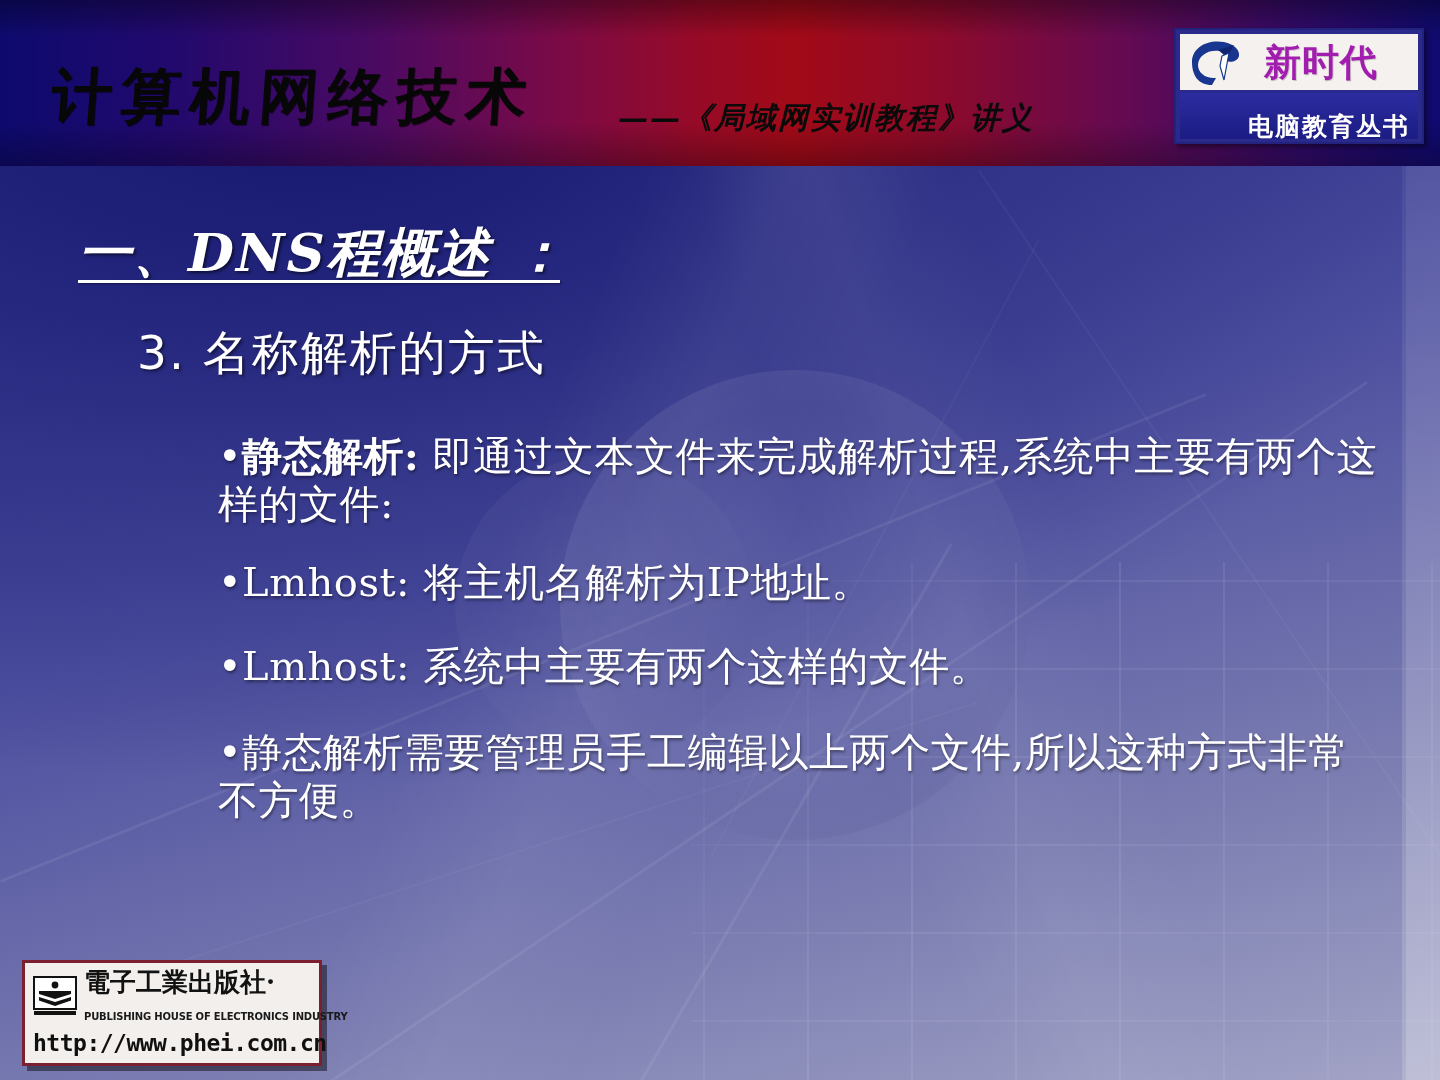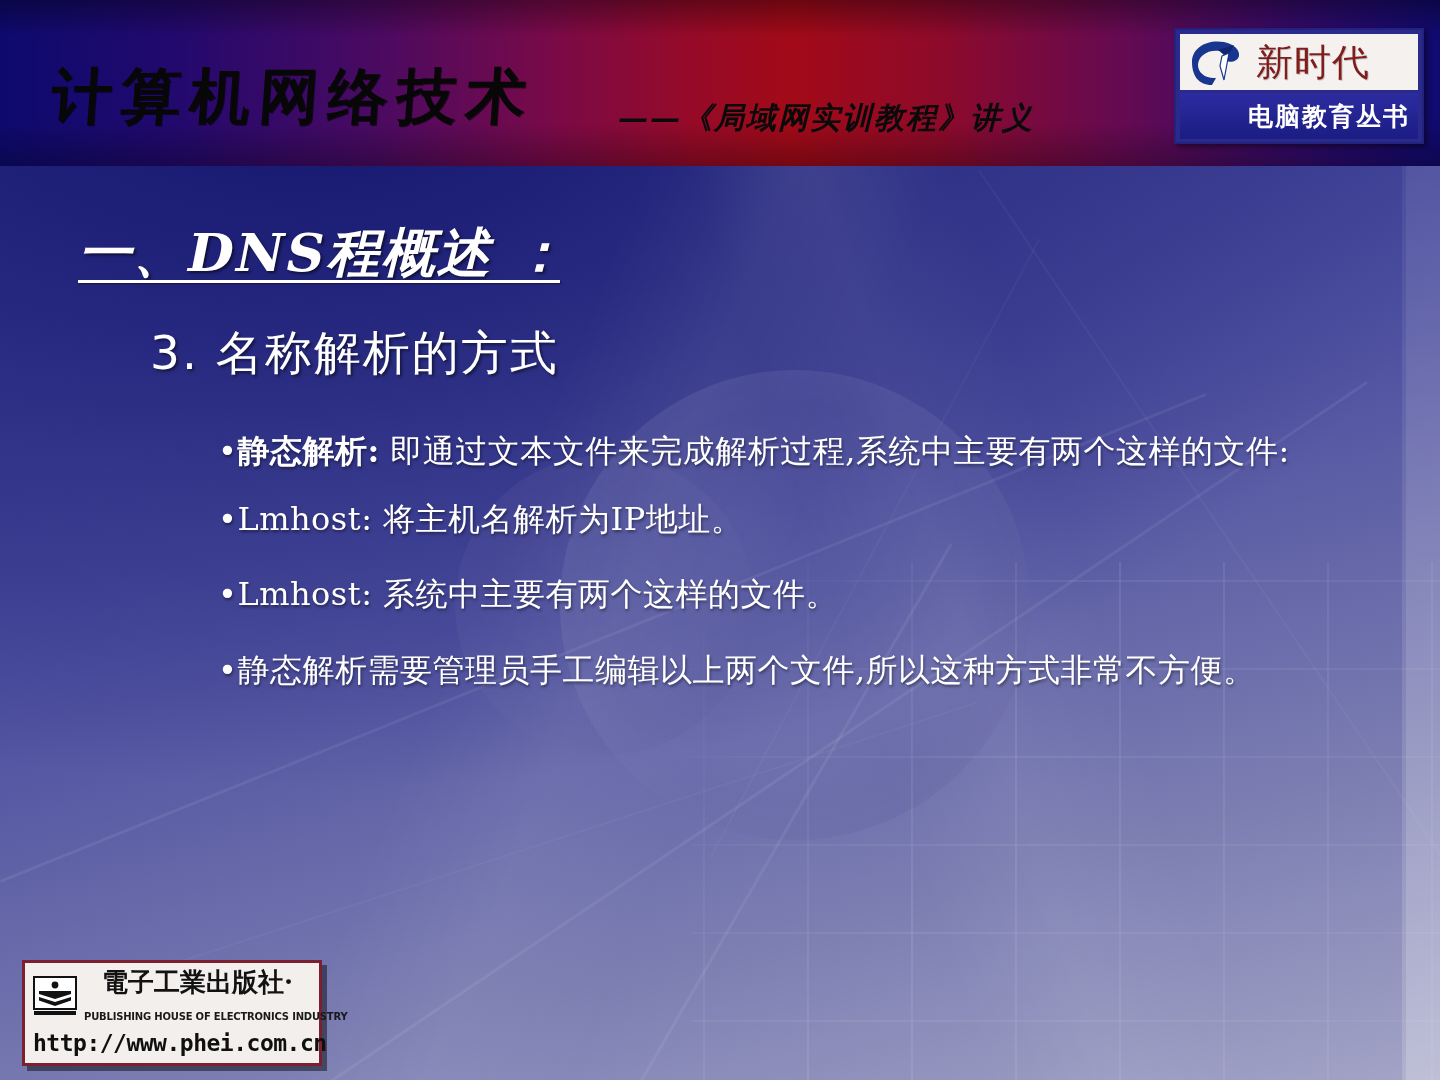--- a/index.html
+++ b/index.html
@@ -158,33 +158,33 @@
     overflow: hidden;
   }
   .brand-swoosh {
     width: 66px; height: 52px;
     margin-left: 2px;
     flex: 0 0 auto;
   }
   .brand-cn {
     font-family: "DejaVu Sans", "Liberation Sans", sans-serif;
     font-size: 37px;
-    font-weight: normal;
-    color: #7f1d1d;
+    font-weight: bold;
+    color: #a21caf;
     letter-spacing: 1px;
     line-height: 1;
-    margin-left: 8px;
+    margin-left: 16px;
     text-shadow: 1px 1px 0 rgba(0,0,0,0.18);
   }
   .brand-bottom {
     height: 46px;
     margin-top: 3px;
     background: linear-gradient(to bottom, #2c2ca0, #1c1c84);
     display: flex;
-    align-items: center;
+    align-items: flex-end;
     justify-content: flex-end;
     padding-right: 8px;
     box-sizing: border-box;
   }
   .brand-sub {
     font-family: "DejaVu Sans", "Liberation Sans", sans-serif;
     font-size: 25px;
     font-weight: bold;
     color: #ffffff;
     letter-spacing: 2px;
@@ -207,37 +207,37 @@
   .heading-underline {
     position: absolute;
     left: 78px; top: 280px;
     width: 482px; height: 3px;
     background: #ffffff;
     box-shadow: 1px 1px 2px rgba(0,0,0,0.45);
   }
 
   .subheading {
     position: absolute;
-    left: 150px; top: 322px;
+    left: 137px; top: 322px;
     font-family: "DejaVu Sans", "Liberation Sans", sans-serif;
     font-size: 47px;
     color: #ffffff;
     letter-spacing: 2px;
     white-space: nowrap;
     text-shadow: 2px 2px 3px rgba(0,0,0,0.5);
   }
 
   .bullets {
     position: absolute;
     left: 218px; top: 432px;
     width: 1160px;
   }
   .bullet {
     font-family: "DejaVu Serif", "Liberation Serif", serif;
-    font-size: 32px;
+    font-size: 40px;
     line-height: 1.20;
     color: #ffffff;
     text-shadow: 1px 2px 3px rgba(0,0,0,0.45);
     margin-bottom: 26px;
     letter-spacing: 0.5px;
   }
   .bullet .dot { font-family: "DejaVu Sans", sans-serif; }
   .bullet .strong { font-weight: bold; }
   .bullet.b1 { margin-bottom: 30px; }
   .bullet.b2 { margin-bottom: 36px; }
@@ -252,21 +252,20 @@
     background: #f2efec;
     border: 3px solid #7a2030;
     box-shadow: 5px 5px 0 rgba(0,0,0,0.45);
     box-sizing: border-box;
     padding: 6px 8px 4px 8px;
   }
   .pub-row {
     display: flex;
     align-items: center;
     gap: 7px;
-    text-align: center;
   }
   .pub-mark {
     width: 44px; height: 40px;
     flex: 0 0 auto;
   }
   .pub-names { flex: 1 1 auto; min-width: 0; }
   .pub-cn {
     font-family: "DejaVu Serif", "Liberation Serif", serif;
     font-size: 26px;
     font-weight: bold;

